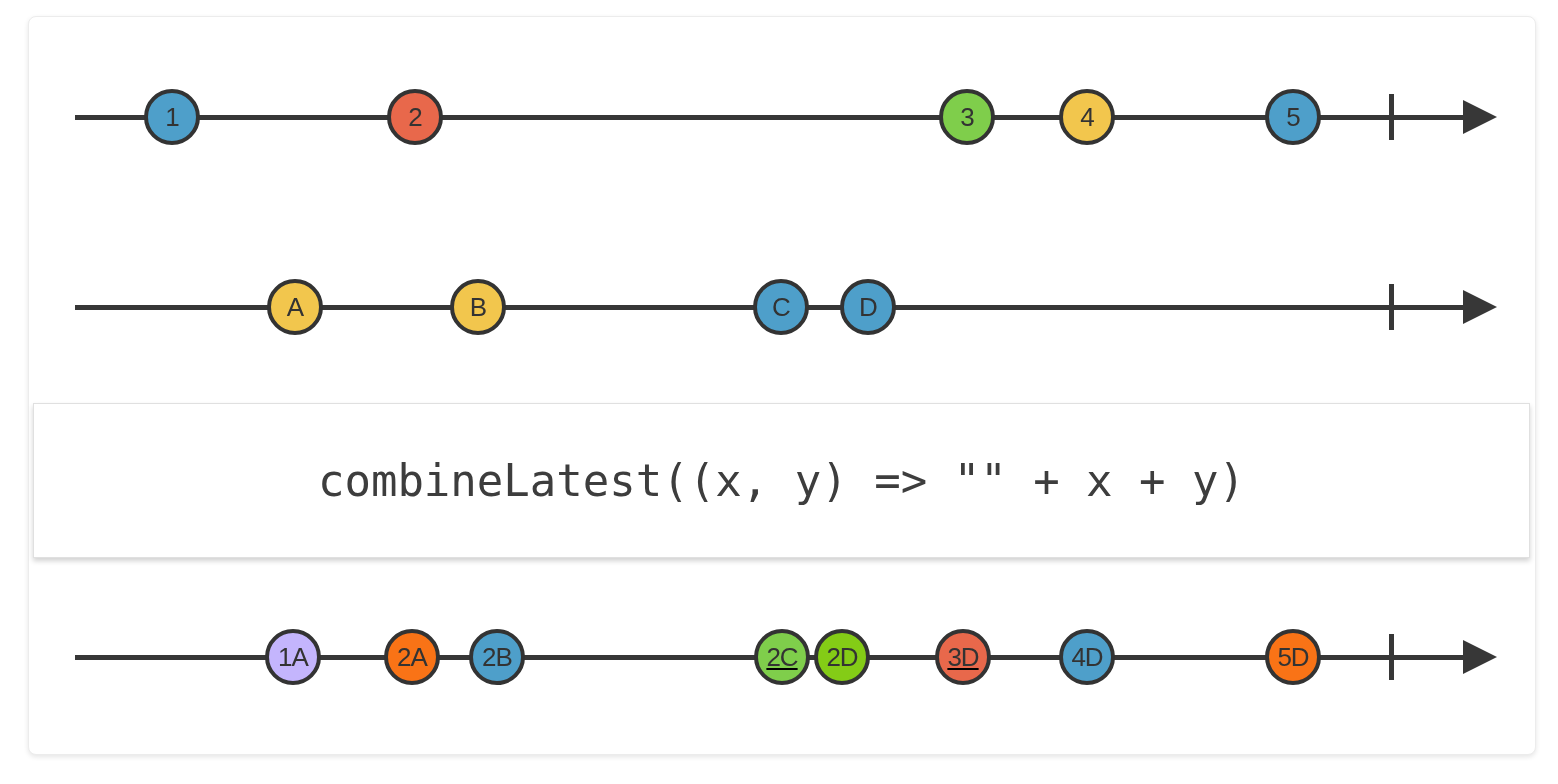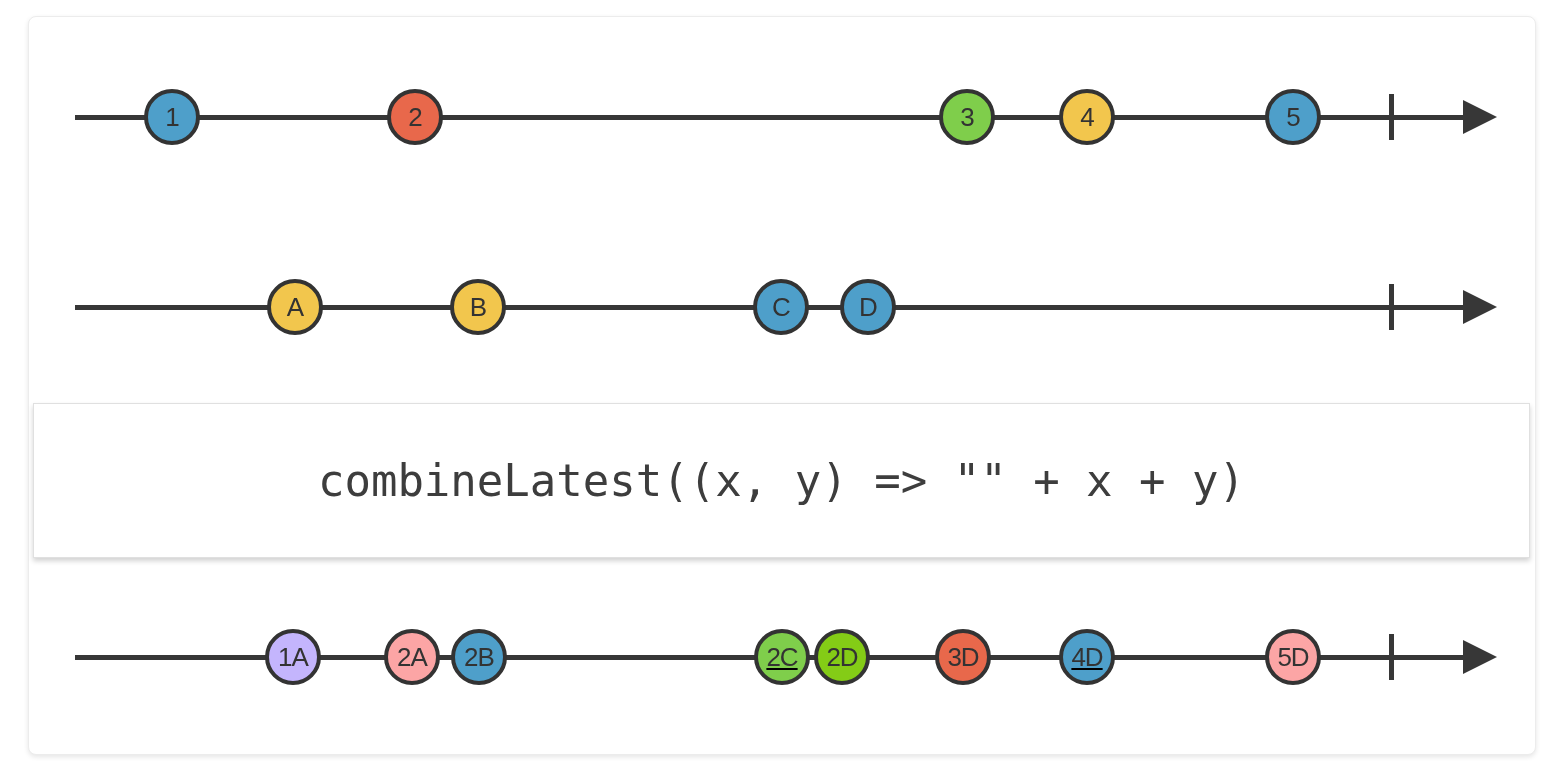--- a/index.html
+++ b/index.html
@@ -142,39 +142,39 @@
           <span>D</span>
         </div>
       </div>
       <div class="timeline" style="top: 657px;">
         <div class="tl-line"></div>
         <div class="tl-tick"></div>
         <div class="tl-arrow"></div>
         <div class="marble" style="left: 265px; background: #c4b5fd;">
           <span>1A</span>
         </div>
-        <div class="marble" style="left: 384px; background: #fca5a5;">
+        <div class="marble" style="left: 384px; background: #f97316;">
           <span>2A</span>
         </div>
-        <div class="marble" style="left: 451px; background: rgb(78, 159, 202);">
+        <div class="marble" style="left: 469px; background: rgb(78, 159, 202);">
           <span>2B</span>
         </div>
         <div class="marble" style="left: 754px; background: rgb(127, 206, 75); text-decoration: underline;">
           <span>2C</span>
         </div>
         <div class="marble" style="left: 814px; background: #84cc16;">
           <span>2D</span>
         </div>
-        <div class="marble" style="left: 935px; background: rgb(232, 104, 75);">
+        <div class="marble" style="left: 935px; background: rgb(232, 104, 75); text-decoration: underline;">
           <span>3D</span>
         </div>
-        <div class="marble" style="left: 1059px; background: rgb(78, 159, 202); text-decoration: underline;">
+        <div class="marble" style="left: 1059px; background: rgb(78, 159, 202);">
           <span>4D</span>
         </div>
-        <div class="marble" style="left: 1265px; background: #fca5a5;">
+        <div class="marble" style="left: 1265px; background: #f97316;">
           <span>5D</span>
         </div>
       </div>
     </div>
 
   <div class="operator-box">
     <span class="operator-code">combineLatest((x, y) =&gt; "" + x + y)</span>
   </div>
 </div>
 

